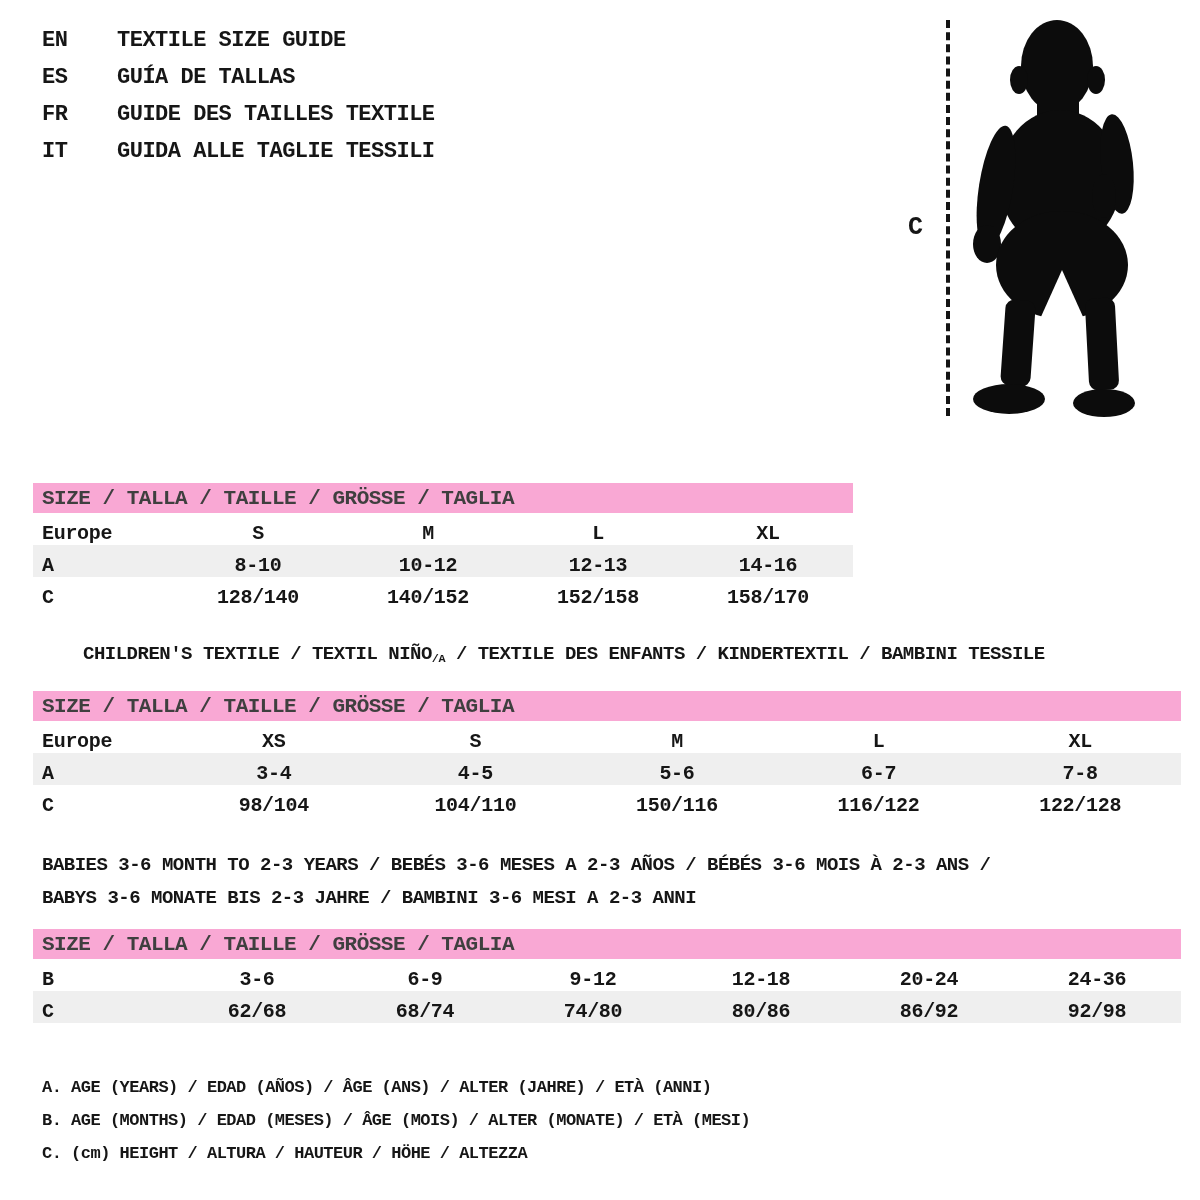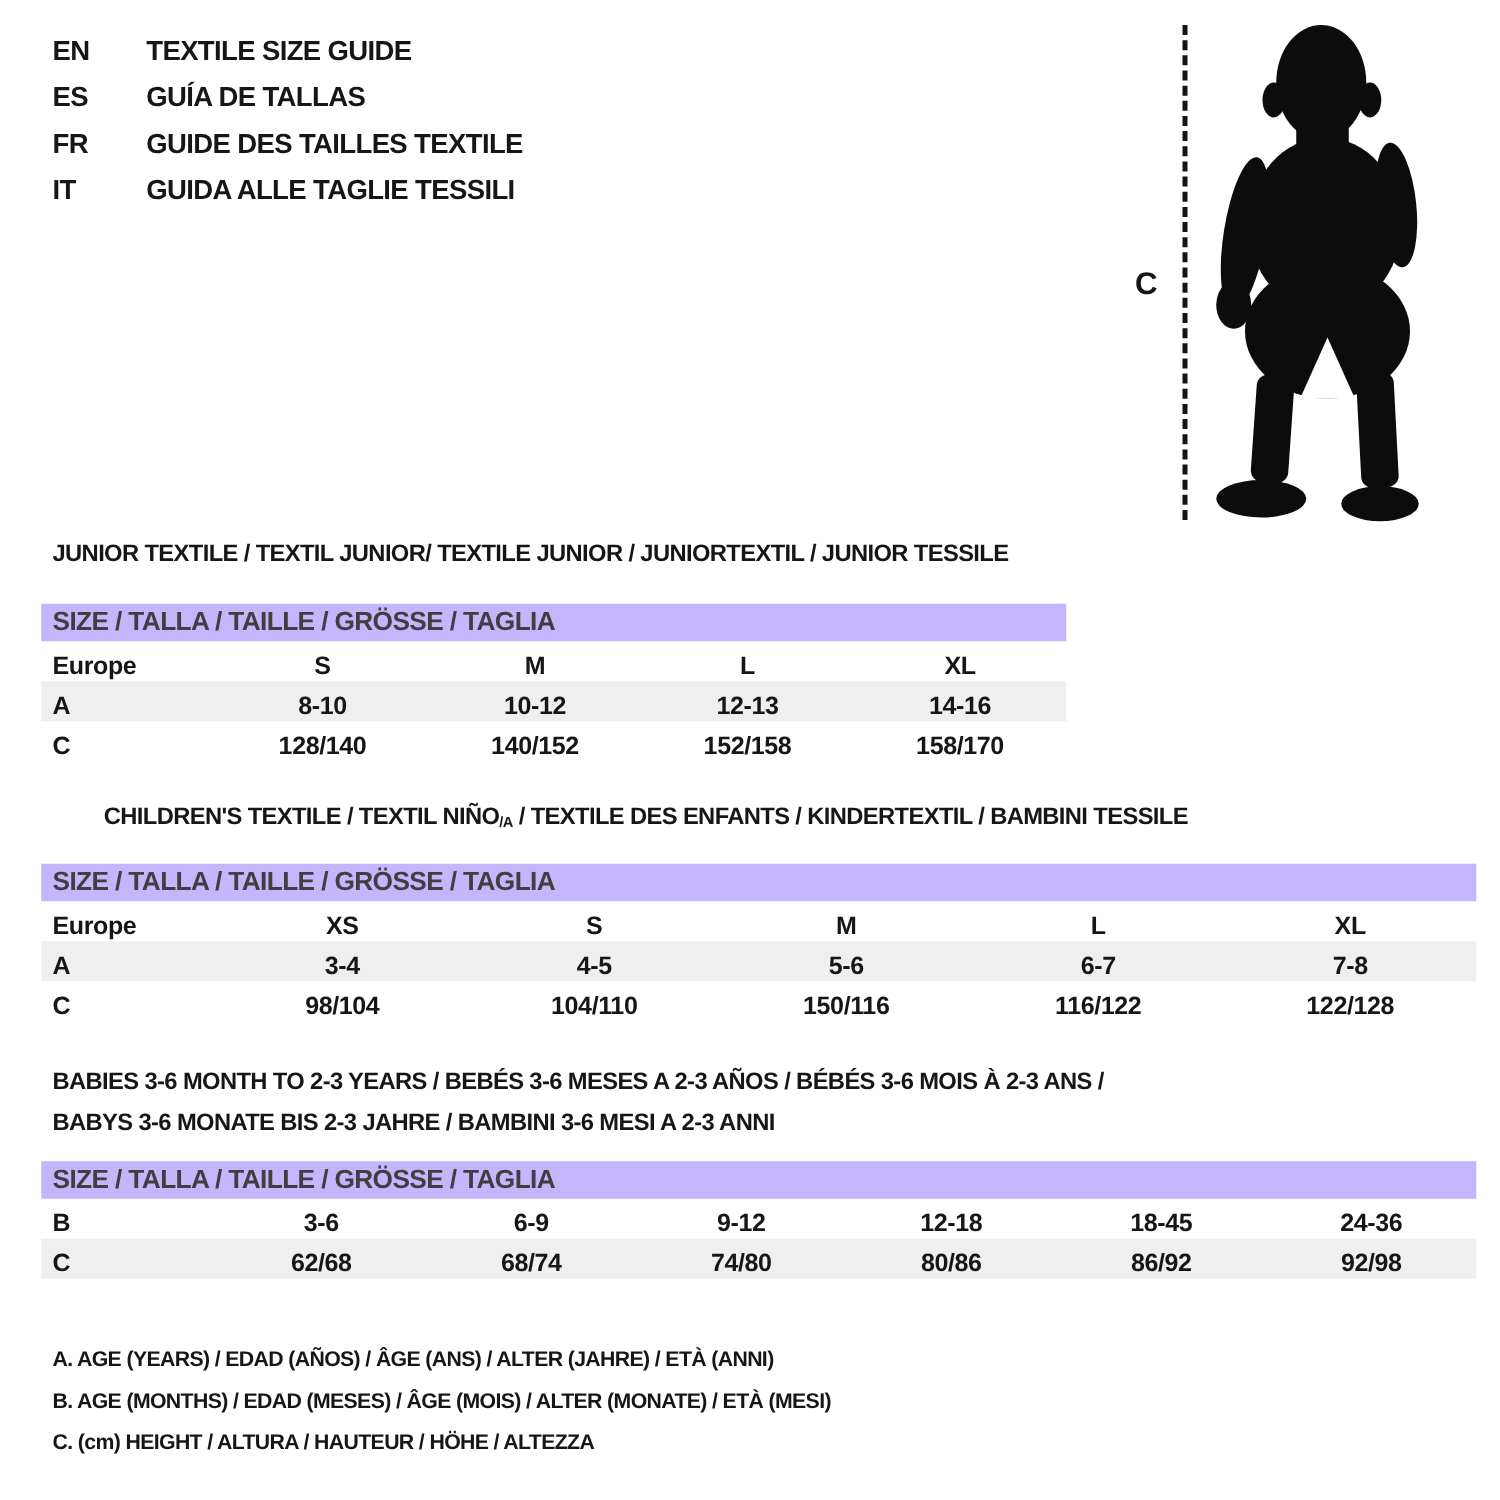--- a/index.html
+++ b/index.html
@@ -1,41 +1,41 @@
 <!DOCTYPE html>
 <html><head>
 <meta charset="utf-8">
 <style>
   html, body { margin: 0; padding: 0; background: #ffffff; }
   .page {
     position: relative;
     width: 1200px;
     height: 1200px;
     background: #ffffff;
-    font-family: Liberation Sans, sans-serif;
+    font-family: Liberation Mono, monospace;
     font-weight: bold;
     color: #161616;
     overflow: hidden;
   }
   
   .lang-block { position: absolute; left: 42px; top: 22px; }
   .lang-row { display: flex; height: 37px; align-items: center; font-size: 22px; letter-spacing: -0.5px; white-space: nowrap; }
   .lang-code { width: 75px; flex: 0 0 75px; }
   
   .dash-line { position: absolute; left: 946px; top: 20px; height: 396px; width: 0; border-left: 4px dashed #141414; }
   .measure-c { position: absolute; left: 908px; top: 213px; font-size: 25px; }
   .figure-svg { position: absolute; left: 965px; top: 12px; }
   
   .sec-title { position: absolute; left: 42px; font-size: 19px; letter-spacing: -0.5px; white-space: nowrap; }
   .sec-title .subsz { font-size: 0.62em; vertical-align: -0.22em; }
   .two-line { line-height: 33px; }
   
   .tbl { position: absolute; left: 33px; }
   .tbl-head {
-    height: 30px; background: #c4b5fd; color: #3f3f3f;
+    height: 30px; background: #f9a8d4; color: #3f3f3f;
     display: flex; align-items: center; padding-left: 9px;
     font-size: 21px; letter-spacing: -0.5px;
   }
   .tbl-row { display: flex; height: 32px; align-items: flex-end; font-size: 20px; letter-spacing: -0.3px; }
   .tbl-row.alt { background: #efefef; }
   .cell-label { flex: 0 0 131px; padding-left: 9px; }
   .cell { flex: 1; text-align: center; }
   
   .legend { position: absolute; left: 42px; top: 1071px; font-size: 17px; line-height: 33px; letter-spacing: -0.5px; white-space: nowrap; }
 </style>
@@ -78,21 +78,20 @@
       <ellipse cx="139" cy="184" rx="12" ry="22"></ellipse>
       <ellipse cx="97" cy="253" rx="66" ry="54"></ellipse>
       <path d="M75,307 L97,258 L119,307 Z" fill="#ffffff"></path>
       <rect x="38" y="288" width="30" height="86" rx="9" transform="rotate(4 53 331)"></rect>
       <rect x="122" y="286" width="30" height="92" rx="9" transform="rotate(-3 137 332)"></rect>
       <ellipse cx="44" cy="387" rx="36" ry="15"></ellipse>
       <ellipse cx="139" cy="391" rx="31" ry="14"></ellipse>
     </g>
   </svg>
 
-  <div class="sec-title" style="top:433px;">JUNIOR TEXTILE / TEXTIL JUNIOR/ TEXTILE JUNIOR / JUNIORTEXTIL / JUNIOR TESSILE</div>
   <div class="tbl" style="top:483px; width:820px;">
     <div class="tbl-head">SIZE / TALLA / TAILLE / GRÖSSE / TAGLIA</div>
     <div class="tbl-row">
       <span class="cell-label">Europe</span>
       <span class="cell">S</span>
       <span class="cell">M</span>
       <span class="cell">L</span>
       <span class="cell">XL</span>
     </div>
     <div class="tbl-row alt">
@@ -147,21 +146,21 @@
     <div>BABYS 3-6 MONATE BIS 2-3 JAHRE / BAMBINI 3-6 MESI A 2-3 ANNI</div>
   </div>
   <div class="tbl" style="top:929px; width:1148px;">
     <div class="tbl-head">SIZE / TALLA / TAILLE / GRÖSSE / TAGLIA</div>
     <div class="tbl-row">
       <span class="cell-label">B</span>
       <span class="cell">3-6</span>
       <span class="cell">6-9</span>
       <span class="cell">9-12</span>
       <span class="cell">12-18</span>
-      <span class="cell">18-45</span>
+      <span class="cell">20-24</span>
       <span class="cell">24-36</span>
     </div>
     <div class="tbl-row alt">
       <span class="cell-label">C</span>
       <span class="cell">62/68</span>
       <span class="cell">68/74</span>
       <span class="cell">74/80</span>
       <span class="cell">80/86</span>
       <span class="cell">86/92</span>
       <span class="cell">92/98</span>

